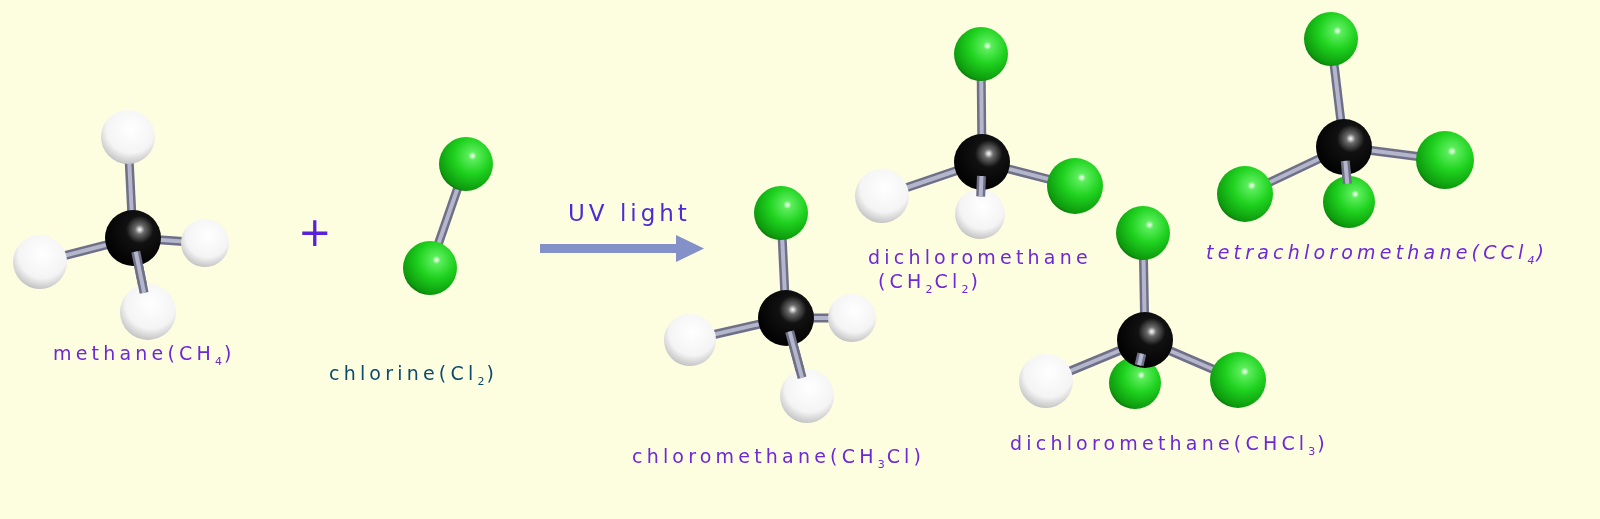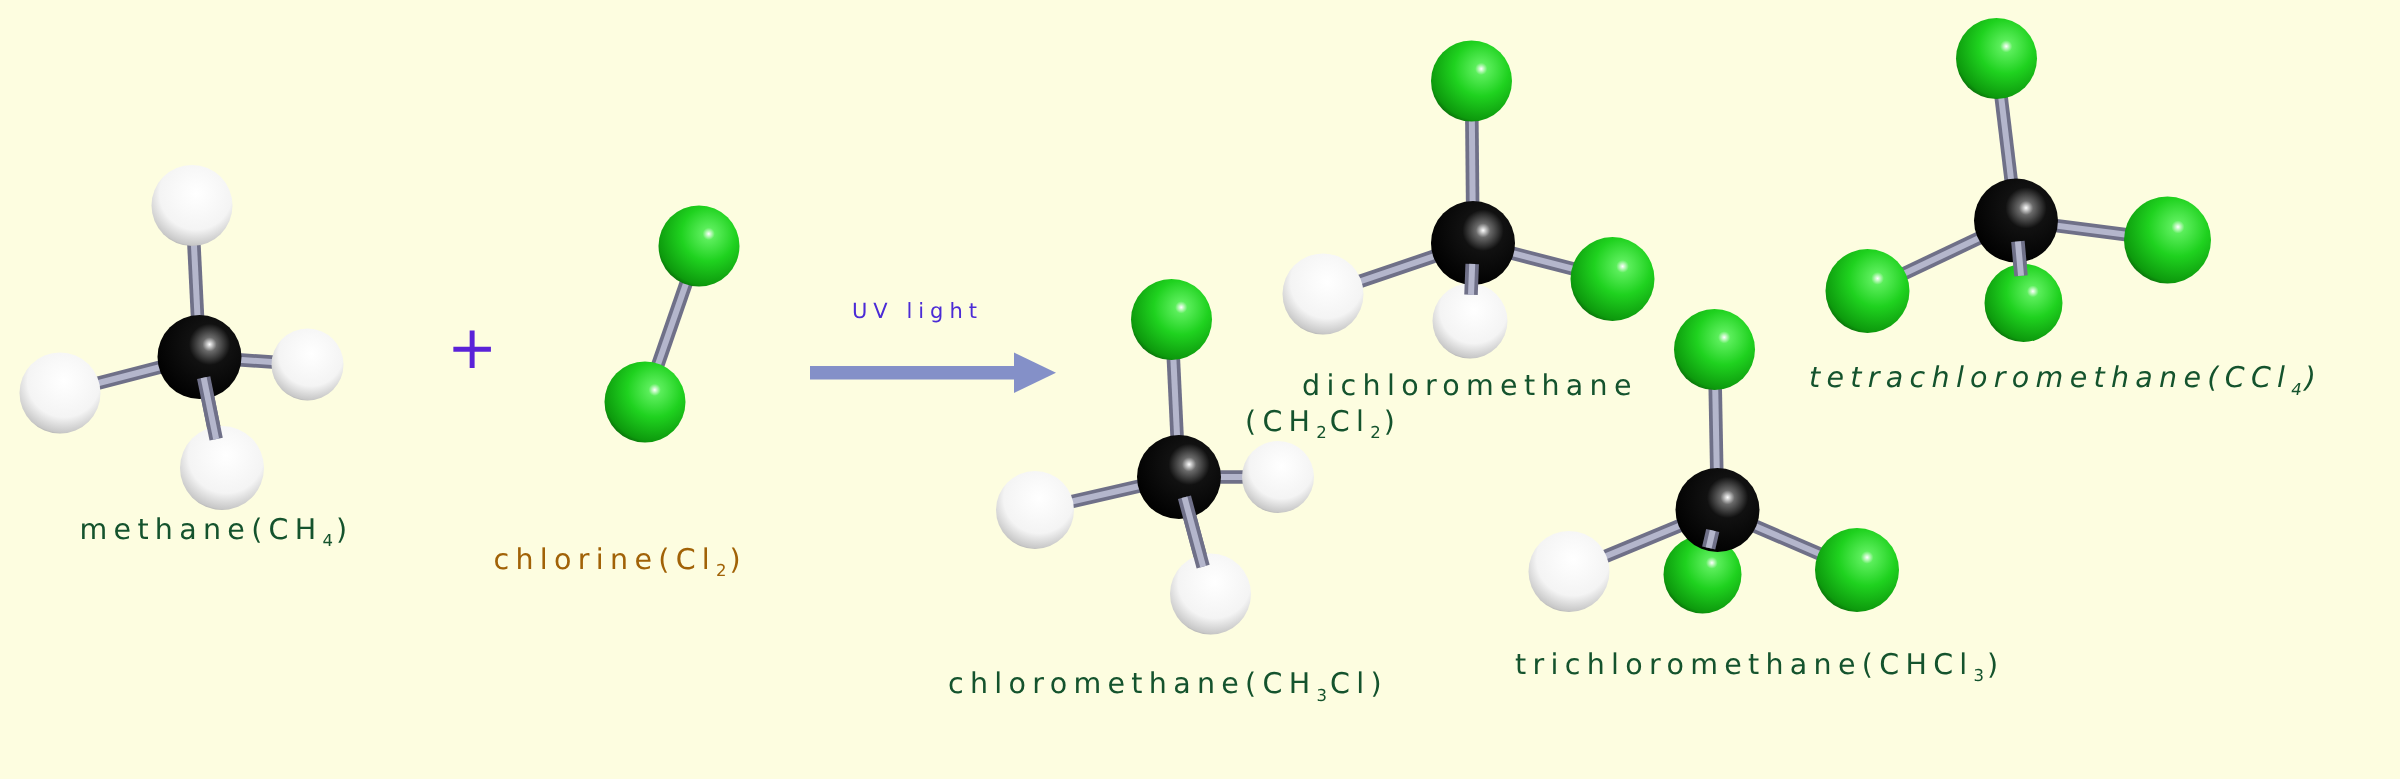--- a/index.html
+++ b/index.html
@@ -8,34 +8,34 @@
       background: #fdfde0;
       font-family: "DejaVu Sans", sans-serif;
       position: relative;
     }
     #stage { position: absolute; left: 0; top: 0; width: 1600px; height: 519px; }
     .label {
       position: absolute;
       font-family: "DejaVu Sans", sans-serif;
       font-size: 19px;
       letter-spacing: 4.2px;
-      color: #14532d;
+      color: #6d28d9;
       white-space: nowrap;
       line-height: 1;
     }
     .label sub { font-size: 11px; letter-spacing: 2px; vertical-align: -5px; }
-    .label.green { color: #a16207; }
+    .label.green { color: #0c4a6e; }
     .plus {
       position: absolute; left: 298px; top: 212px;
       font-size: 40px; color: #5a22d8; line-height: 1;
       font-family: "DejaVu Sans", sans-serif;
     }
     .uv {
       position: absolute; left: 568px; top: 200px;
-      font-size: 14px; letter-spacing: 4px; color: #4b2bd6;
+      font-size: 23px; letter-spacing: 4px; color: #4b2bd6;
     }
   </style>
 </head>
 <body>
 
 <svg id="stage" width="1600" height="519" viewBox="0 0 1600 519" xmlns="http://www.w3.org/2000/svg">
   <defs>
     <radialGradient id="gC" cx="0.62" cy="0.35" r="0.7">
       <stop offset="0" stop-color="#ffffff"></stop>
       <stop offset="0.12" stop-color="#6a6a6a"></stop>
@@ -156,17 +156,17 @@
 <div class="plus">+</div>
 <div class="uv">UV light</div>
 
 <div class="label" style="left:53px; top:344px;"><span>methane(CH</span><sub>4</sub><span>)</span></div>
 
 <div class="label green" style="left:329px; top:364px;"><span>chlorine(Cl</span><sub>2</sub><span>)</span></div>
 
 <div class="label" style="left:632px; top:447px;"><span>chloromethane(CH</span><sub>3</sub><span>Cl)</span></div>
 
 <div class="label" style="left:868px; top:248px;">dichloromethane</div>
-<div class="label" style="left:830px; top:272px;"><span>(CH</span><sub>2</sub><span>Cl</span><sub>2</sub><span>)</span></div>
+<div class="label" style="left:878px; top:272px;"><span>(CH</span><sub>2</sub><span>Cl</span><sub>2</sub><span>)</span></div>
 
-<div class="label" style="left:1010px; top:434px;"><span>trichloromethane(CHCl</span><sub>3</sub><span>)</span></div>
+<div class="label" style="left:1010px; top:434px;"><span>dichloromethane(CHCl</span><sub>3</sub><span>)</span></div>
 
 <div class="label" style="left:1206px; top:243px;font-style:italic;"><span>tetrachloromethane(CCl</span><sub>4</sub><span>)</span></div>
 
 </body></html>

